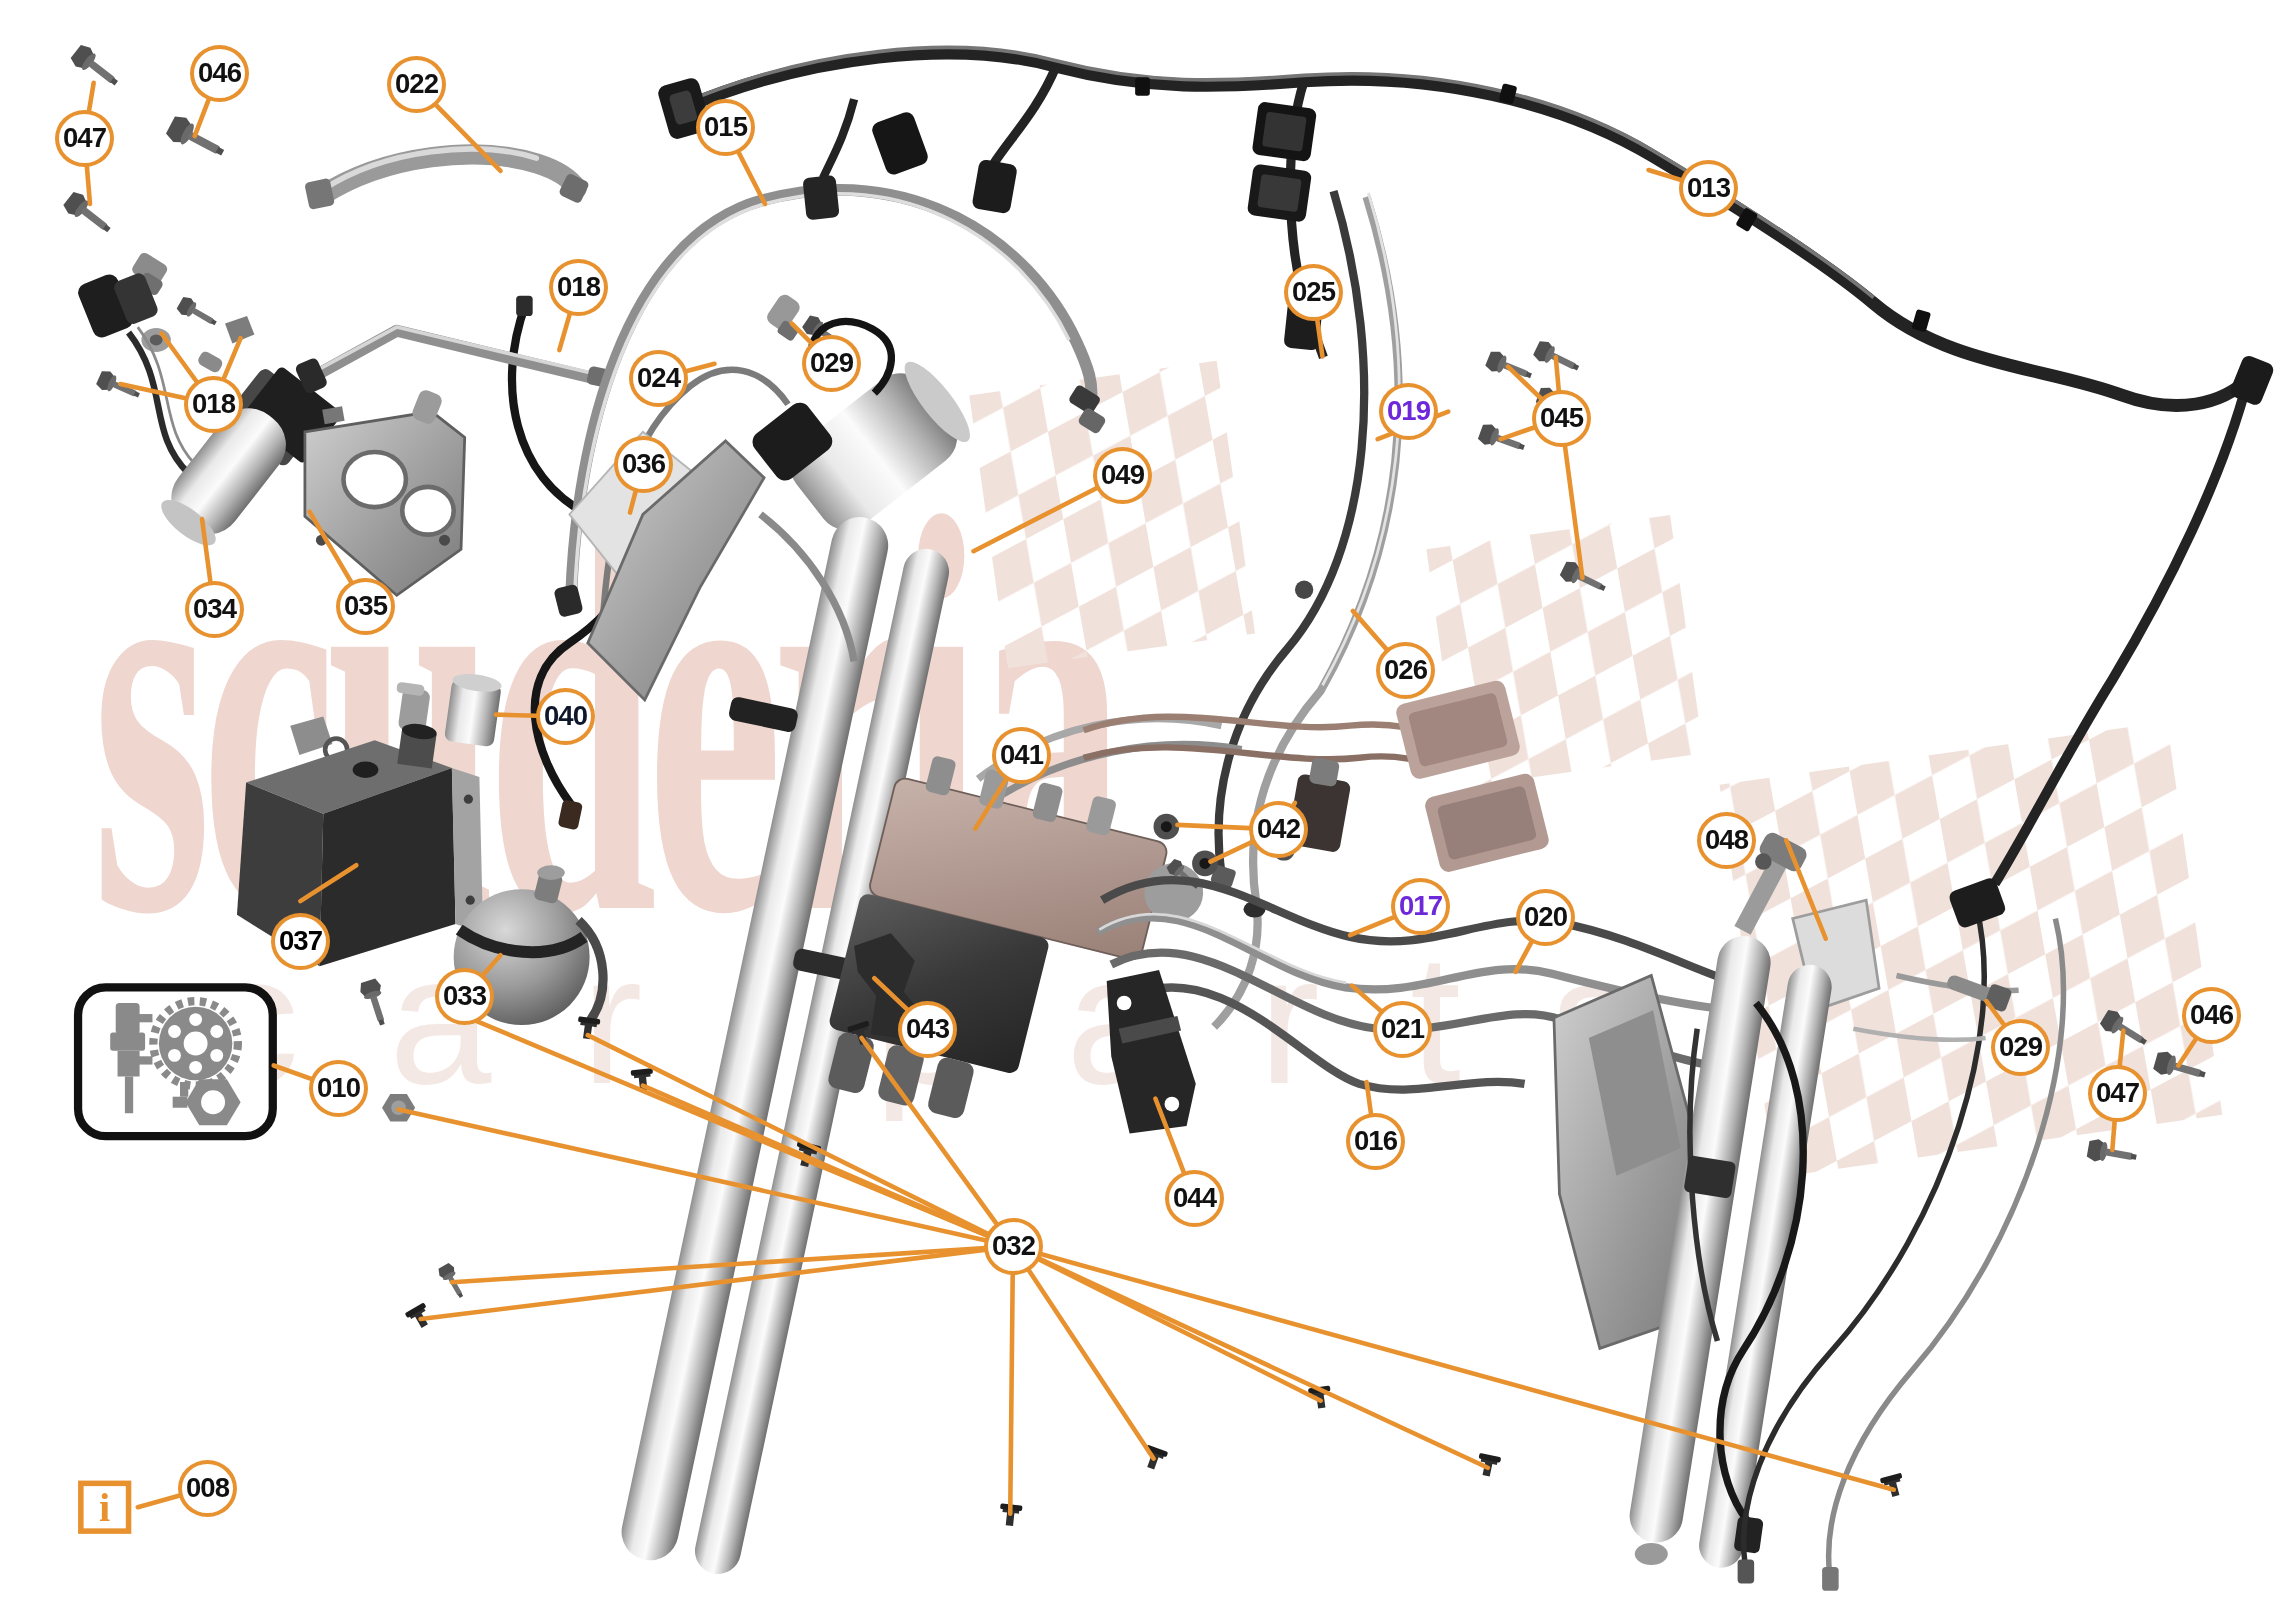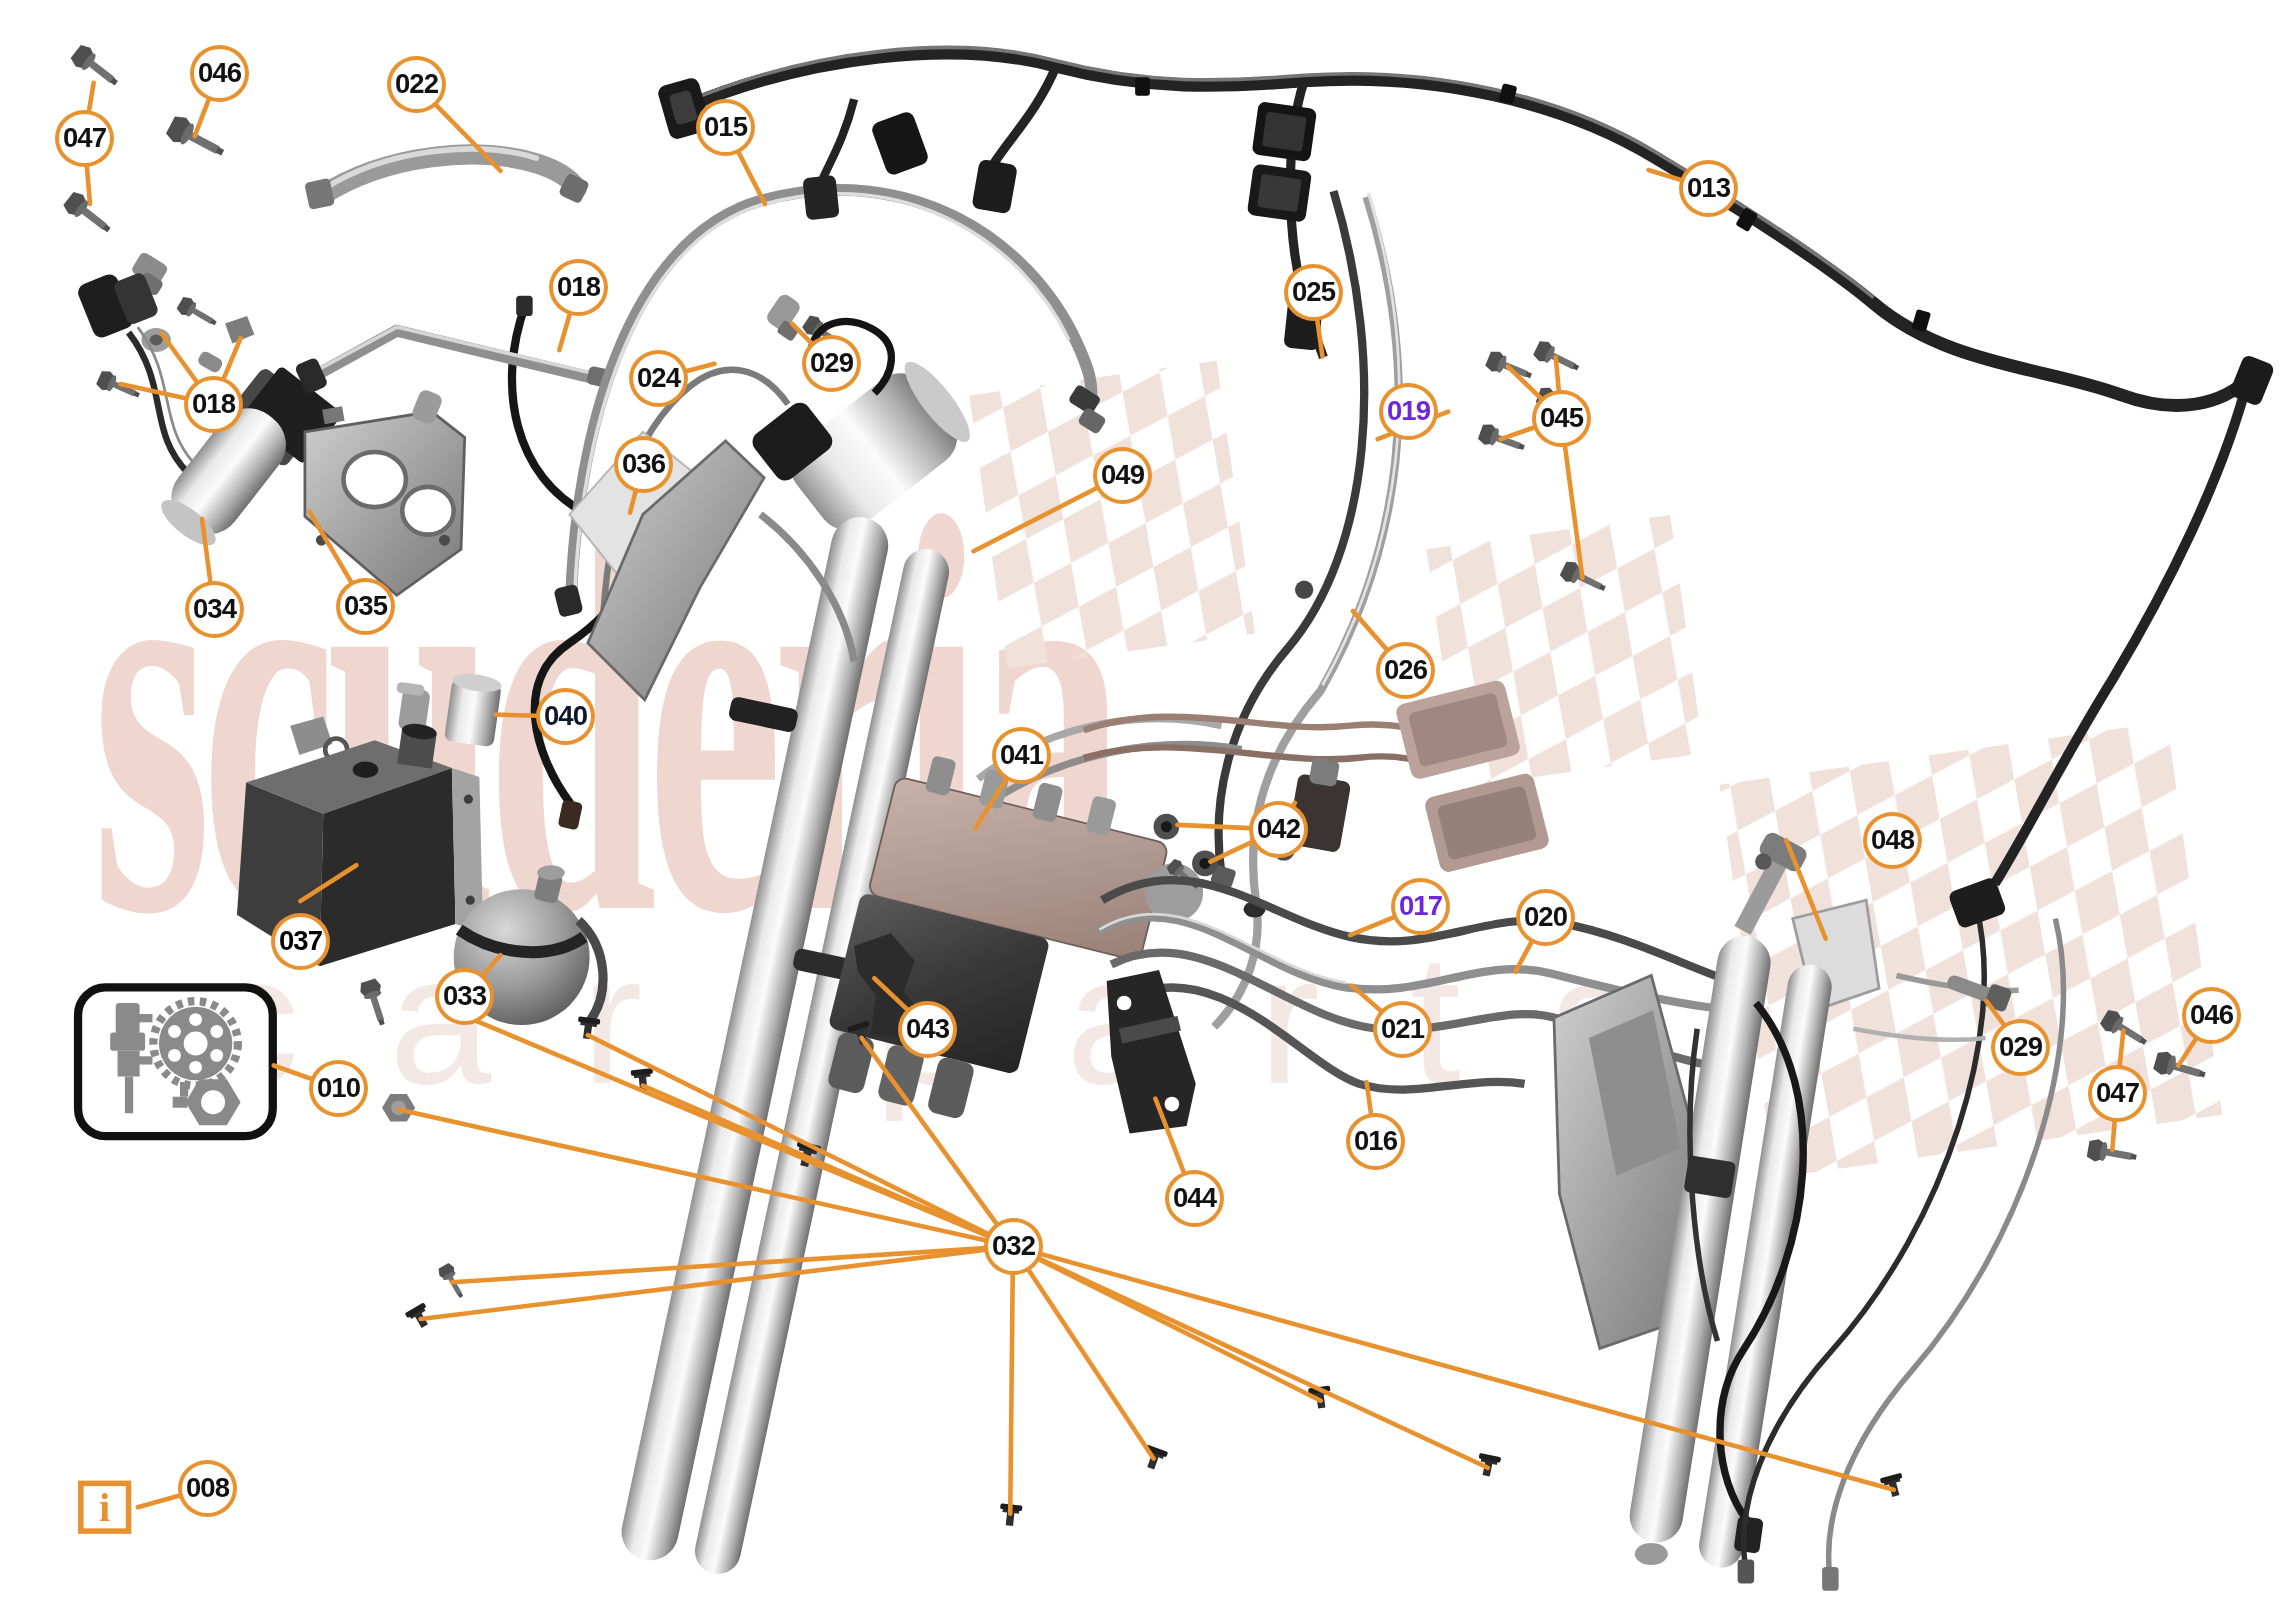--- a/index.html
+++ b/index.html
@@ -501,17 +501,17 @@
       <div class="callout" style="left: 565px; top: 716px; color: #0f172a;">040</div>
       <div class="callout" style="left: 1021px; top: 755px; color: rgb(17, 17, 17);">041</div>
       <div class="callout" style="left: 1278px; top: 829px; color: rgb(17, 17, 17);">042</div>
       <div class="callout" style="left: 927px; top: 1029px; color: rgb(17, 17, 17);">043</div>
       <div class="callout" style="left: 1194px; top: 1198px; color: rgb(17, 17, 17);">044</div>
       <div class="callout" style="left: 1561px; top: 418px; color: rgb(17, 17, 17);">045</div>
       <div class="callout" style="left: 219px; top: 73px; color: rgb(17, 17, 17);">046</div>
       <div class="callout" style="left: 2211px; top: 1015px; color: rgb(17, 17, 17);">046</div>
       <div class="callout" style="left: 84px; top: 138px; color: rgb(17, 17, 17);">047</div>
       <div class="callout" style="left: 2117px; top: 1093px; color: rgb(17, 17, 17);">047</div>
-      <div class="callout" style="left: 1892px; top: 840px; color: rgb(17, 17, 17); text-align: center;">048</div>
+      <div class="callout" style="left: 1726px; top: 840px; color: rgb(17, 17, 17); text-align: center;">048</div>
       <div class="callout" style="left: 1122px; top: 475px; color: rgb(17, 17, 17);">049</div>
     </div>
 </div>
 
 
 </body></html>

